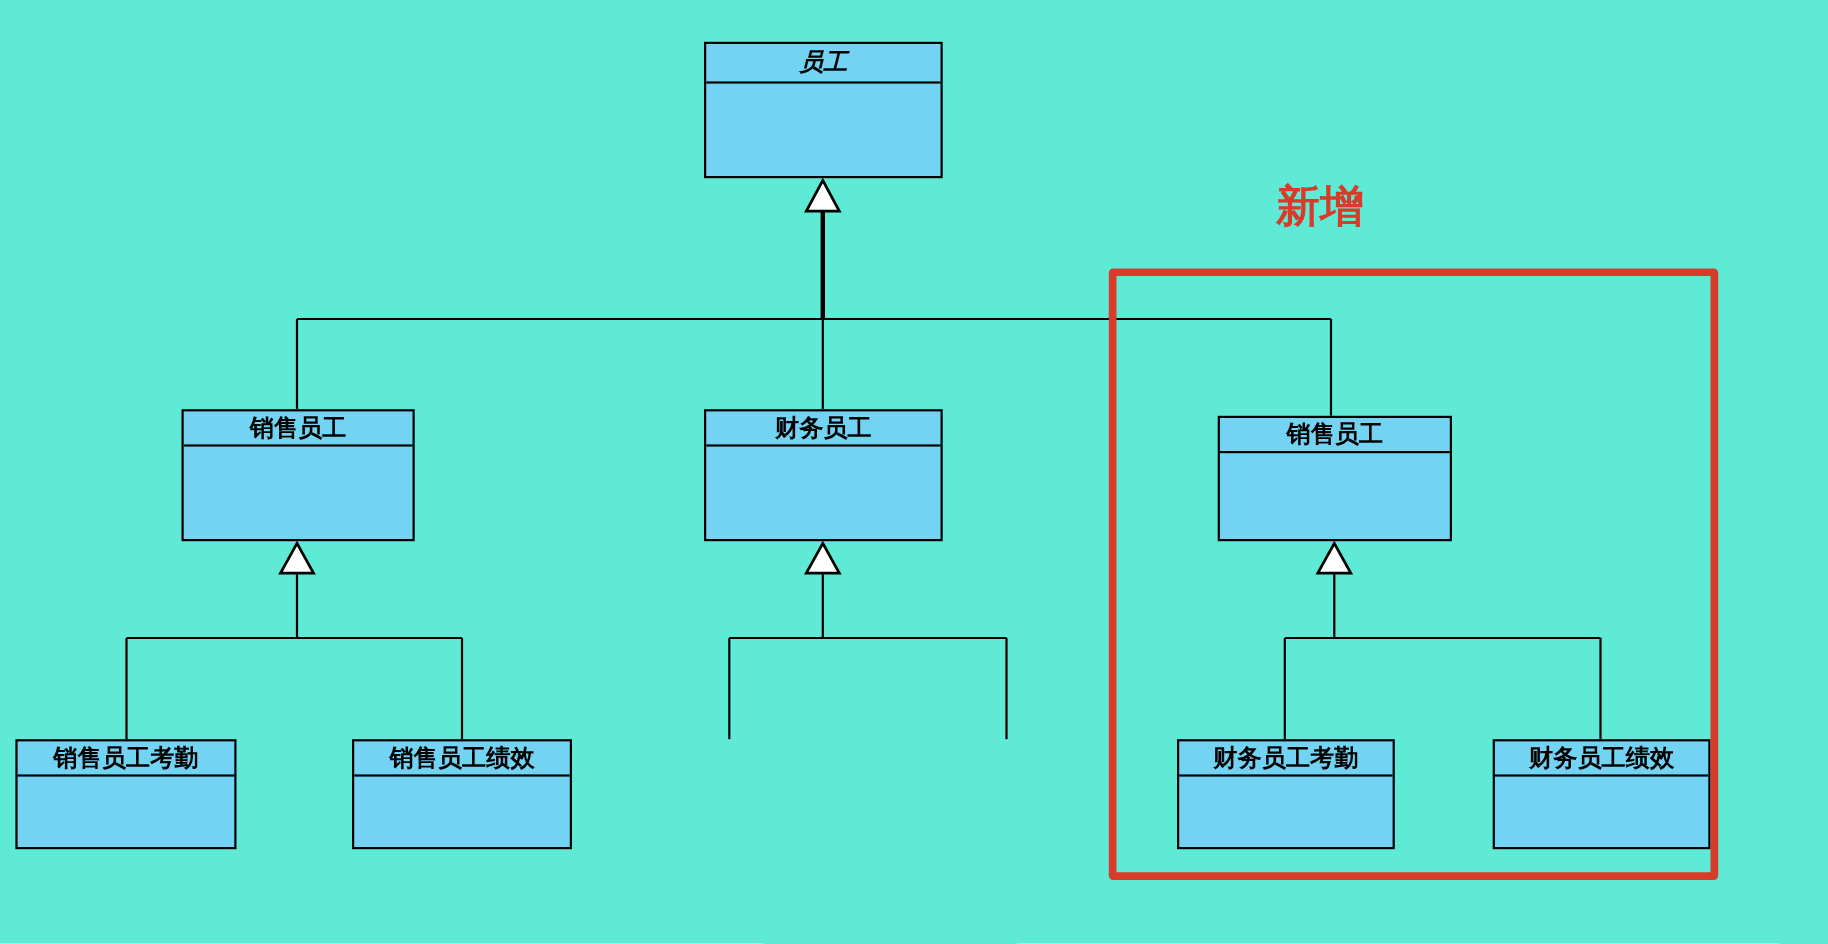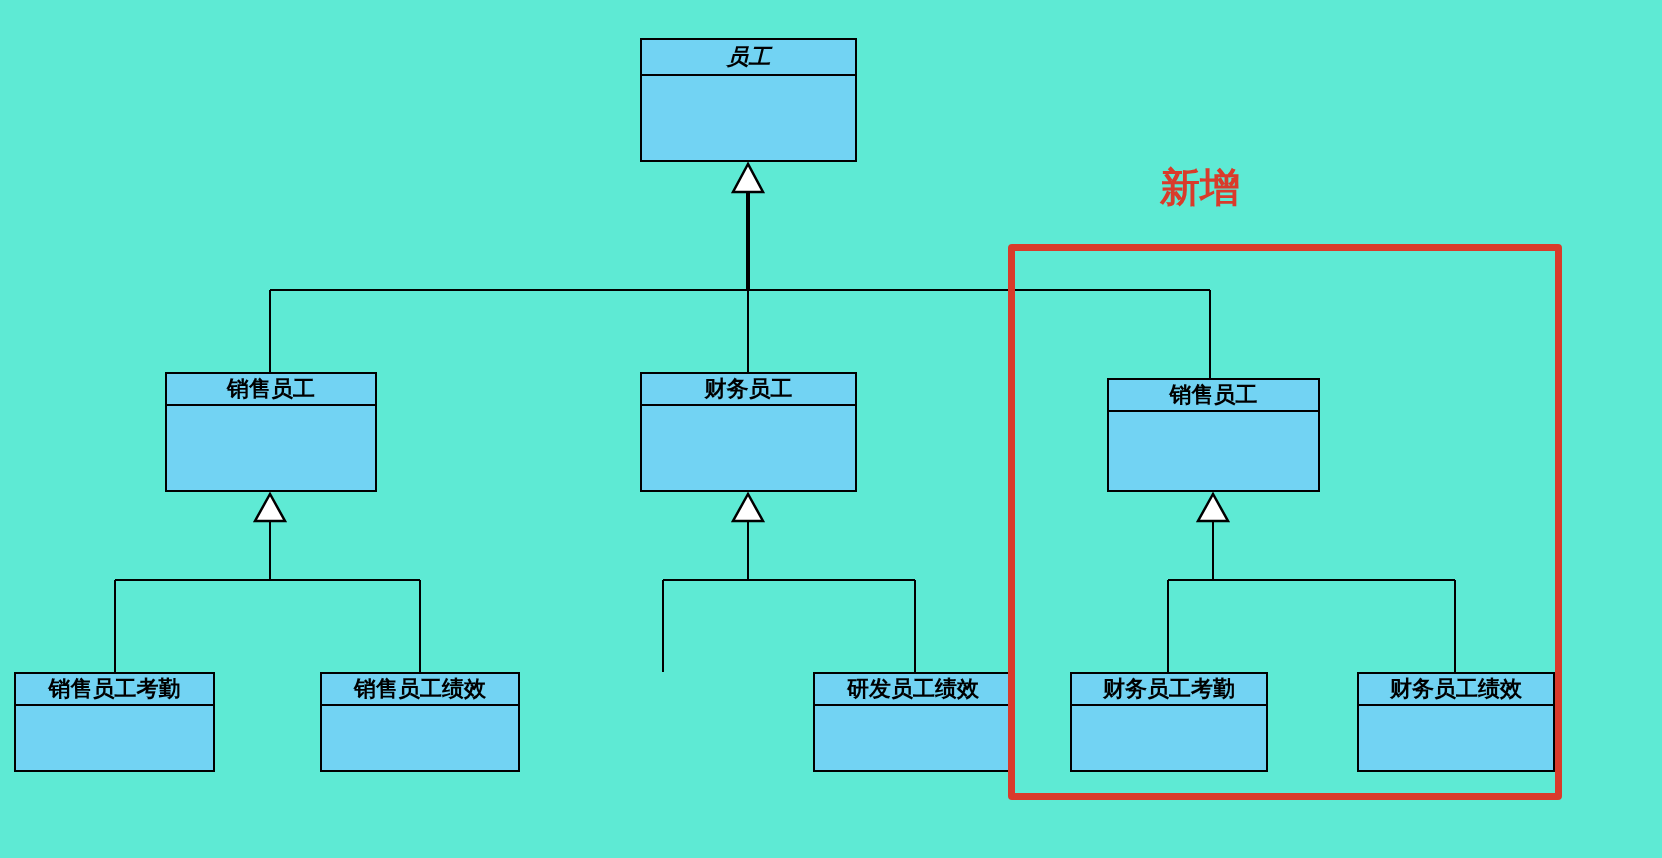--- a/index.html
+++ b/index.html
@@ -117,24 +117,20 @@
     <div class="cls-title">销售员工绩效</div>
     <div class="cls-body"></div>
   </div>
 
   <div class="cls" style="left:14px;top:672px;width:201px;height:100px">
     <div class="cls-title">销售员工考勤</div>
     <div class="cls-body"></div>
   </div>
 
 
-  <div class="cls" style="left:813px;top:672px;width:200px;height:100px">
-    <div class="cls-title">研发员工绩效</div>
-    <div class="cls-body"></div>
-  </div>
 
   <div class="cls" style="left:1357px;top:672px;width:198px;height:100px">
     <div class="cls-title">财务员工绩效</div>
     <div class="cls-body"></div>
   </div>
 
   <div class="cls" style="left:1070px;top:672px;width:198px;height:100px">
     <div class="cls-title">财务员工考勤</div>
     <div class="cls-body"></div>
   </div>

